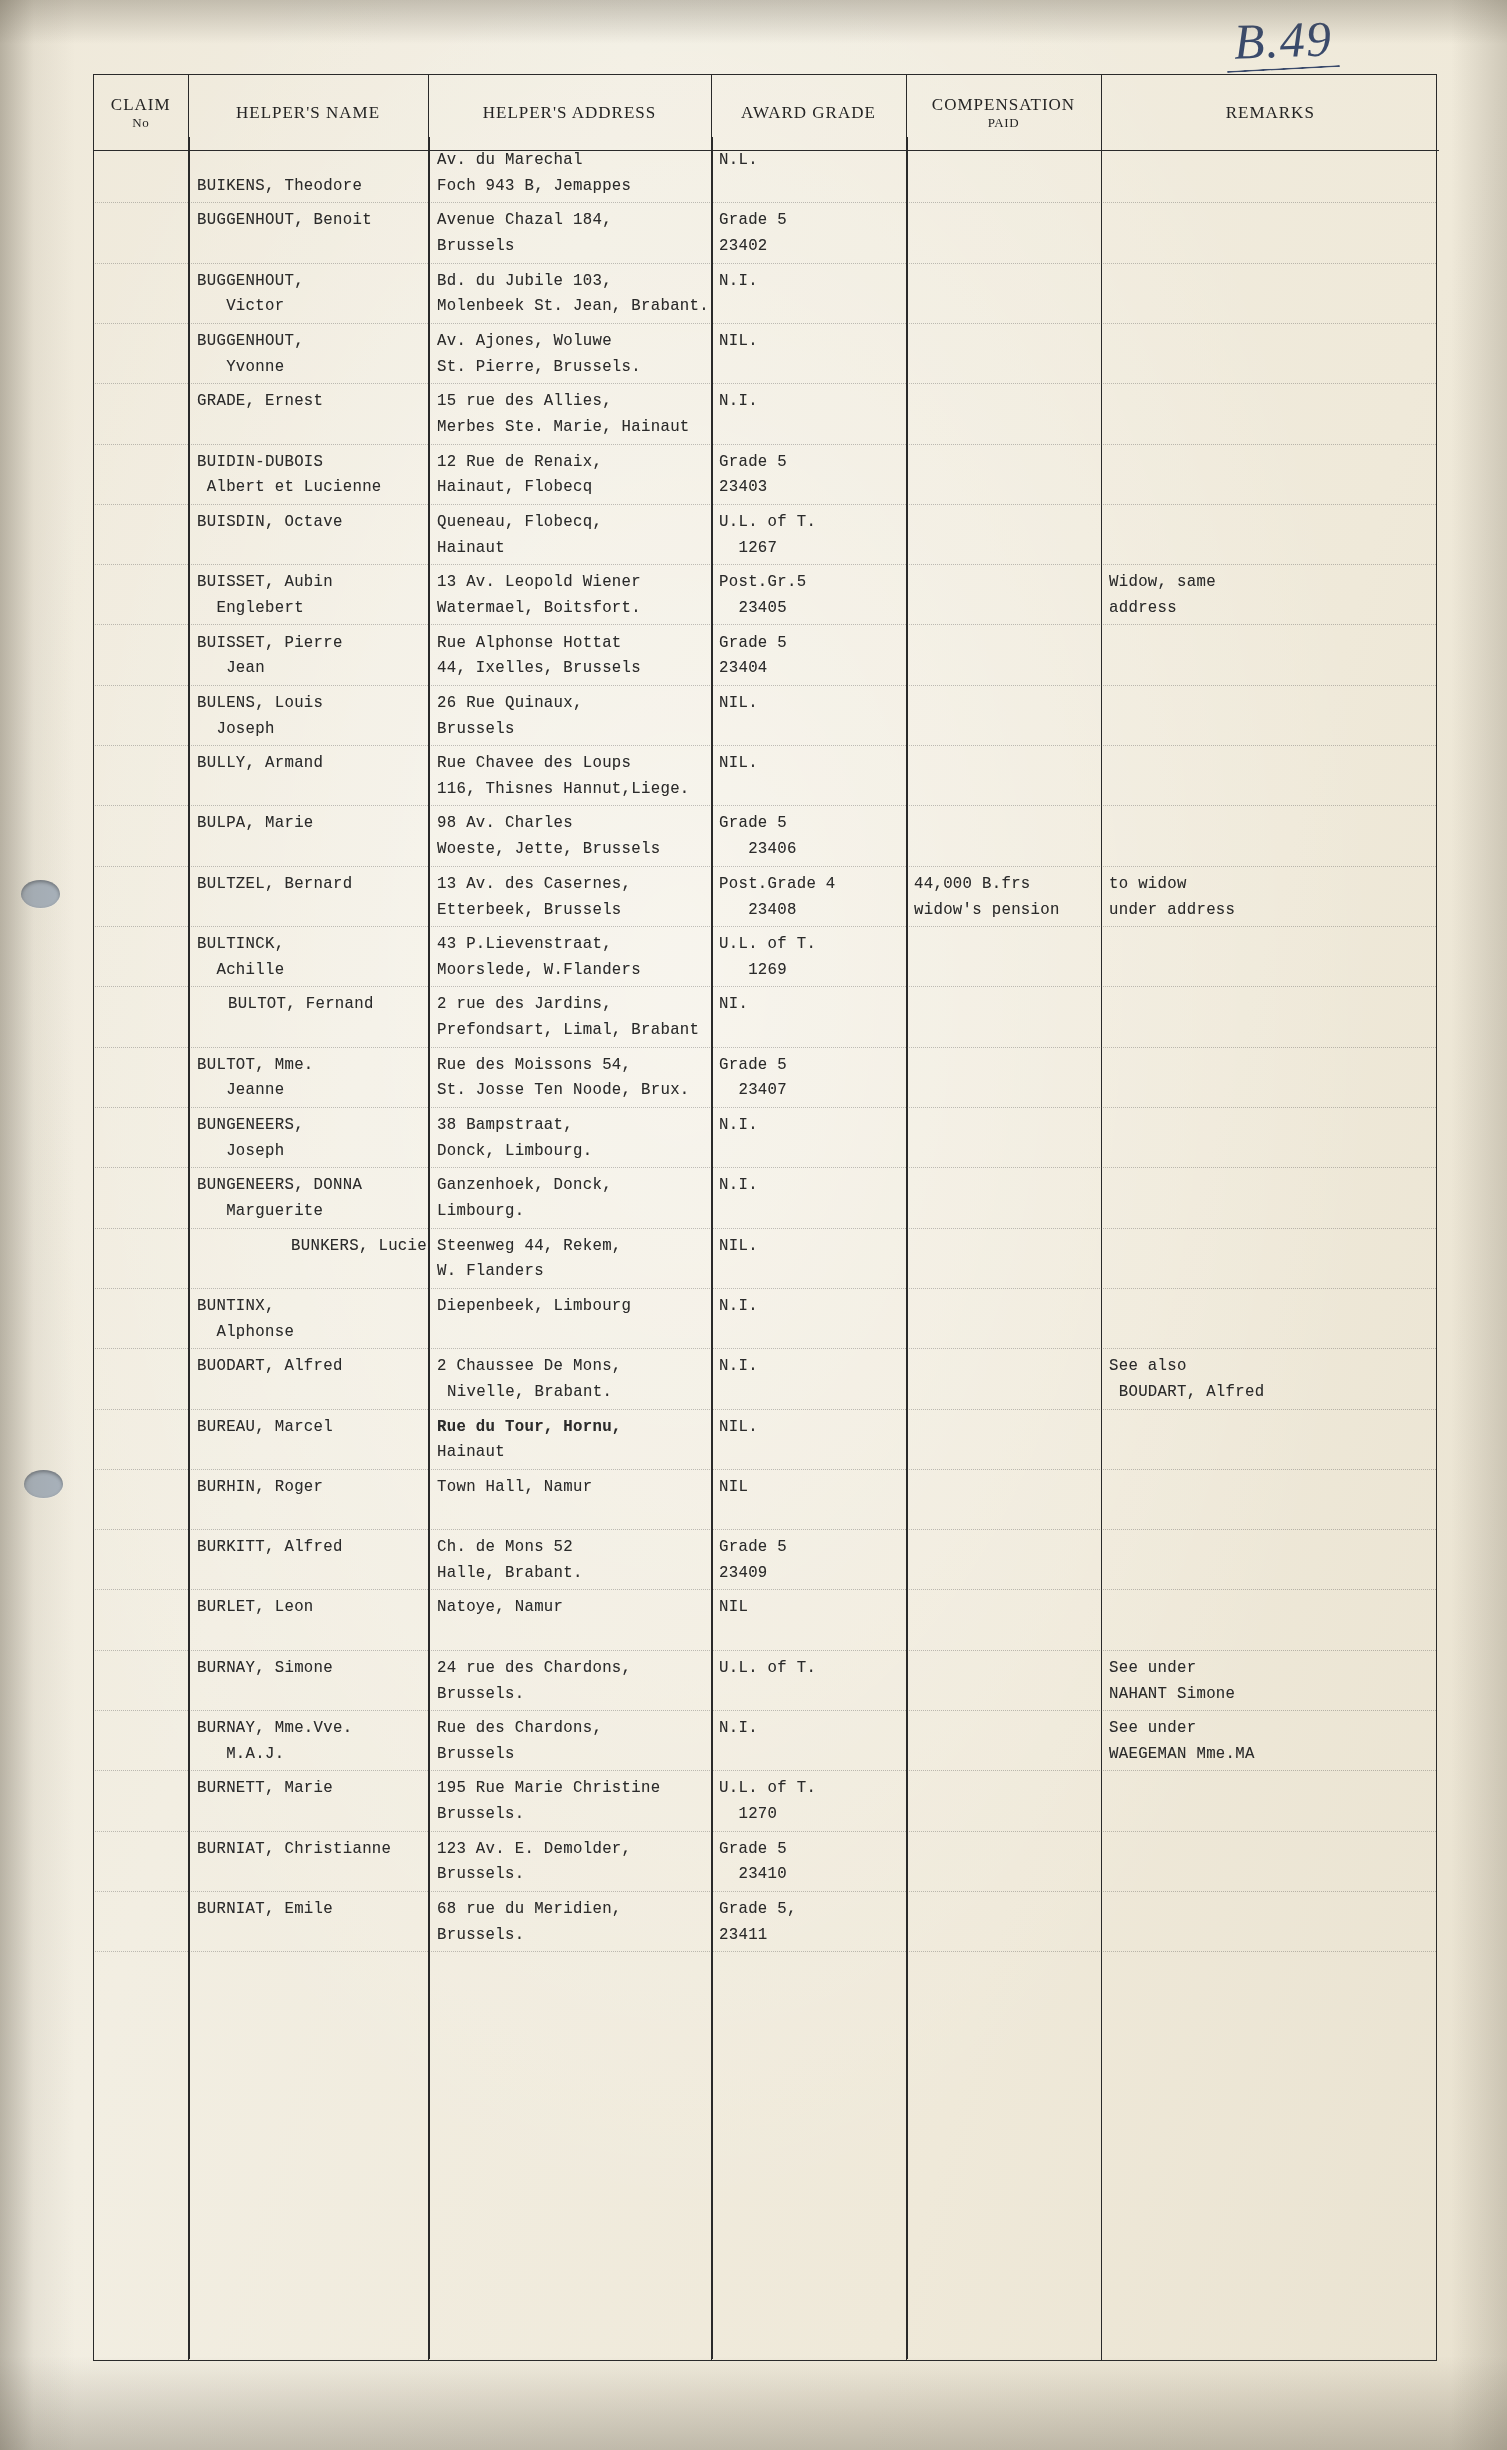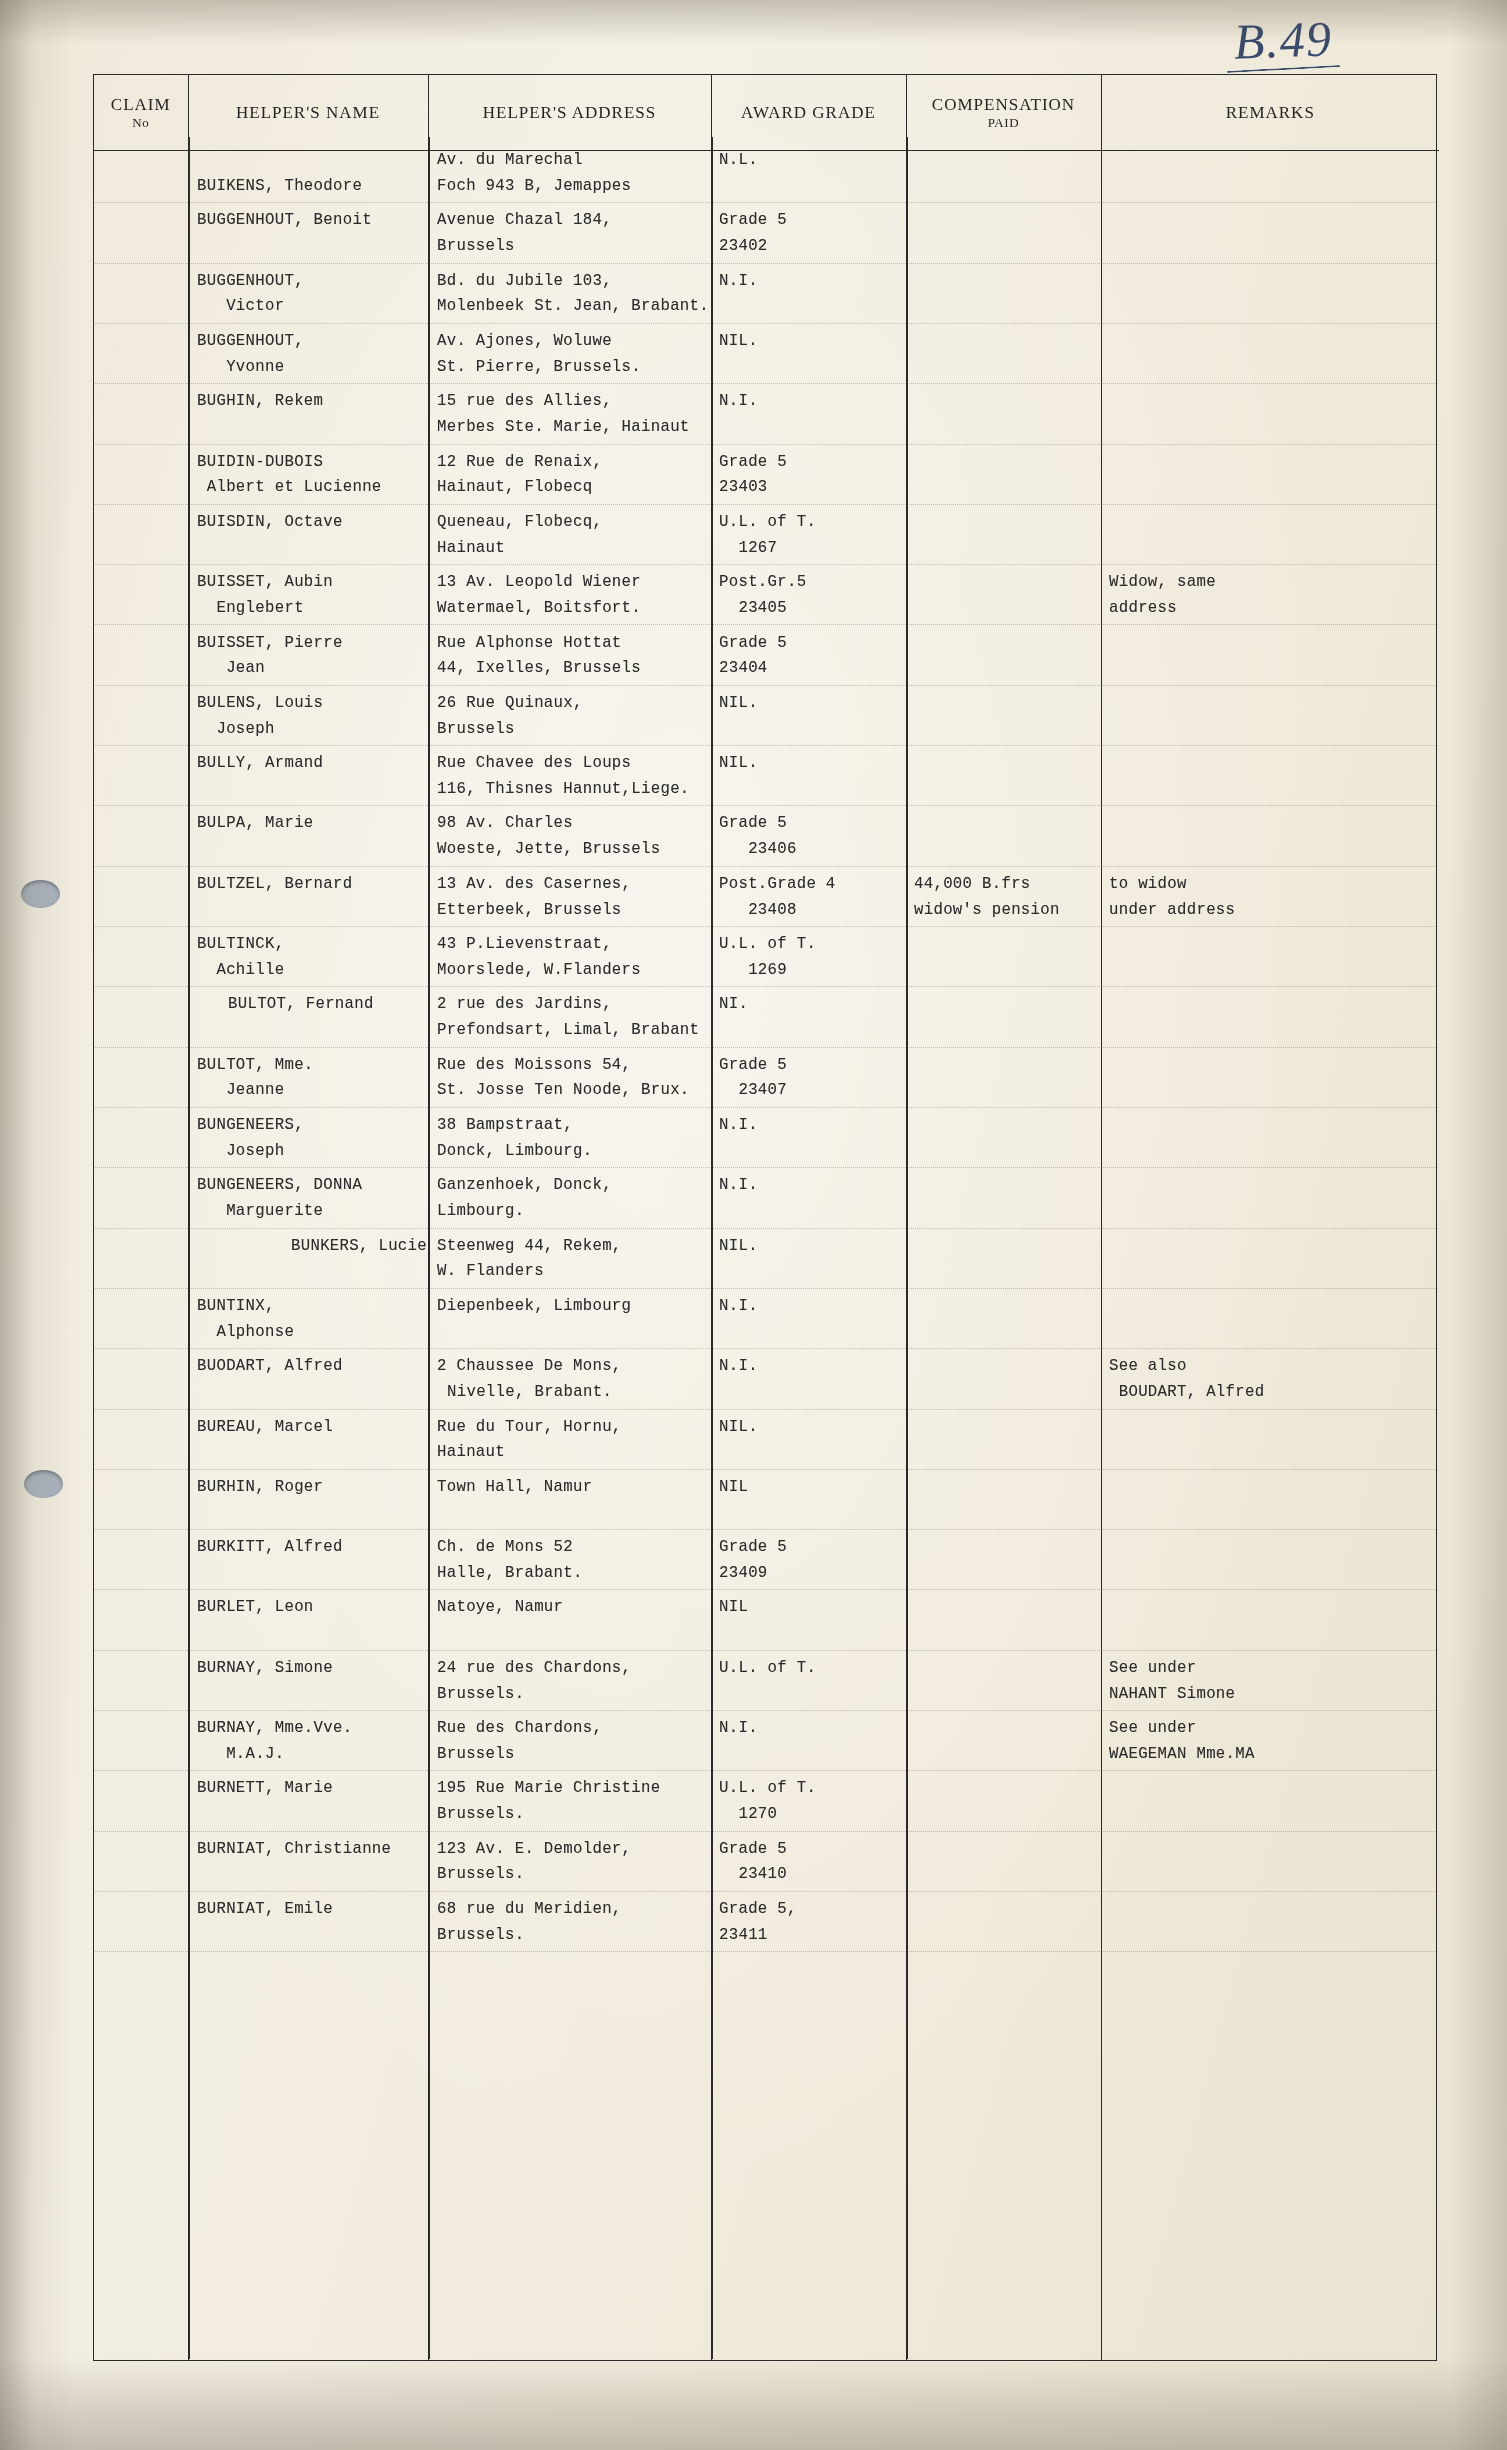--- a/index.html
+++ b/index.html
@@ -229,21 +229,21 @@
       <div class="entry" style="left: 342px; width: 274px; top: 131px;">Bd. du Jubile 103,</div>
       <div class="entry" style="left: 342px; width: 274px; top: 156px;">Molenbeek St. Jean, Brabant.</div>
       <div class="entry" style="left: 624px; width: 186px; top: 131px;">N.I.</div>
       <div class="rule" style="top: 186px;"></div>
       <div class="entry" style="left: 102px; width: 230px; top: 191px;">BUGGENHOUT,</div>
       <div class="entry" style="left: 102px; width: 230px; top: 217px;">   Yvonne</div>
       <div class="entry" style="left: 342px; width: 274px; top: 191px;">Av. Ajones, Woluwe</div>
       <div class="entry" style="left: 342px; width: 274px; top: 217px;">St. Pierre, Brussels.</div>
       <div class="entry" style="left: 624px; width: 186px; top: 191px;">NIL.</div>
       <div class="rule" style="top: 246px;"></div>
-      <div class="entry" style="left: 102px; width: 230px; top: 251px;">BUGHIN, Rekem</div>
+      <div class="entry" style="left: 102px; width: 230px; top: 251px;">GRADE, Ernest</div>
       <div class="entry" style="left: 342px; width: 274px; top: 251px;">15 rue des Allies,</div>
       <div class="entry" style="left: 342px; width: 274px; top: 277px;">Merbes Ste. Marie, Hainaut</div>
       <div class="entry" style="left: 624px; width: 186px; top: 251px;">N.I.</div>
       <div class="rule" style="top: 307px;"></div>
       <div class="entry" style="left: 102px; width: 230px; top: 312px;">BUIDIN-DUBOIS</div>
       <div class="entry" style="left: 102px; width: 230px; top: 337px;"> Albert et Lucienne</div>
       <div class="entry" style="left: 342px; width: 274px; top: 312px;">12 Rue de Renaix,</div>
       <div class="entry" style="left: 342px; width: 274px; top: 337px;">Hainaut, Flobecq</div>
       <div class="entry" style="left: 624px; width: 186px; top: 312px;">Grade 5</div>
       <div class="entry" style="left: 624px; width: 186px; top: 337px;">23403</div>
@@ -339,21 +339,21 @@
       <div class="entry" style="left: 624px; width: 186px; top: 1156px;">N.I.</div>
       <div class="rule" style="top: 1211px;"></div>
       <div class="entry" style="left: 102px; width: 230px; top: 1216px;">BUODART, Alfred</div>
       <div class="entry" style="left: 342px; width: 274px; top: 1216px;">2 Chaussee De Mons,</div>
       <div class="entry" style="left: 352px; width: 274px; top: 1242px;">Nivelle, Brabant.</div>
       <div class="entry" style="left: 624px; width: 186px; top: 1216px;">N.I.</div>
       <div class="entry" style="left: 1014px; width: 320px; top: 1216px;">See also</div>
       <div class="entry" style="left: 1014px; width: 320px; top: 1242px;"> BOUDART, Alfred</div>
       <div class="rule" style="top: 1272px;"></div>
       <div class="entry" style="left: 102px; width: 230px; top: 1277px;">BUREAU, Marcel</div>
-      <div class="entry" style="left: 342px; width: 274px; top: 1277px;">Rue du Tour, Hornu,</div>
+      <div class="entry" style="left: 342px; width: 274px; top: 1277px; font-weight: bold;">Rue du Tour, Hornu,</div>
       <div class="entry" style="left: 342px; width: 274px; top: 1302px;">Hainaut</div>
       <div class="entry" style="left: 624px; width: 186px; top: 1277px;">NIL.</div>
       <div class="rule" style="top: 1332px;"></div>
       <div class="entry" style="left: 102px; width: 230px; top: 1337px;">BURHIN, Roger</div>
       <div class="entry" style="left: 342px; width: 274px; top: 1337px;">Town Hall, Namur</div>
       <div class="entry" style="left: 624px; width: 186px; top: 1337px;">NIL</div>
       <div class="rule" style="top: 1392px;"></div>
       <div class="entry" style="left: 102px; width: 230px; top: 1397px;">BURKITT, Alfred</div>
       <div class="entry" style="left: 342px; width: 274px; top: 1397px;">Ch. de Mons 52</div>
       <div class="entry" style="left: 342px; width: 274px; top: 1423px;">Halle, Brabant.</div>

